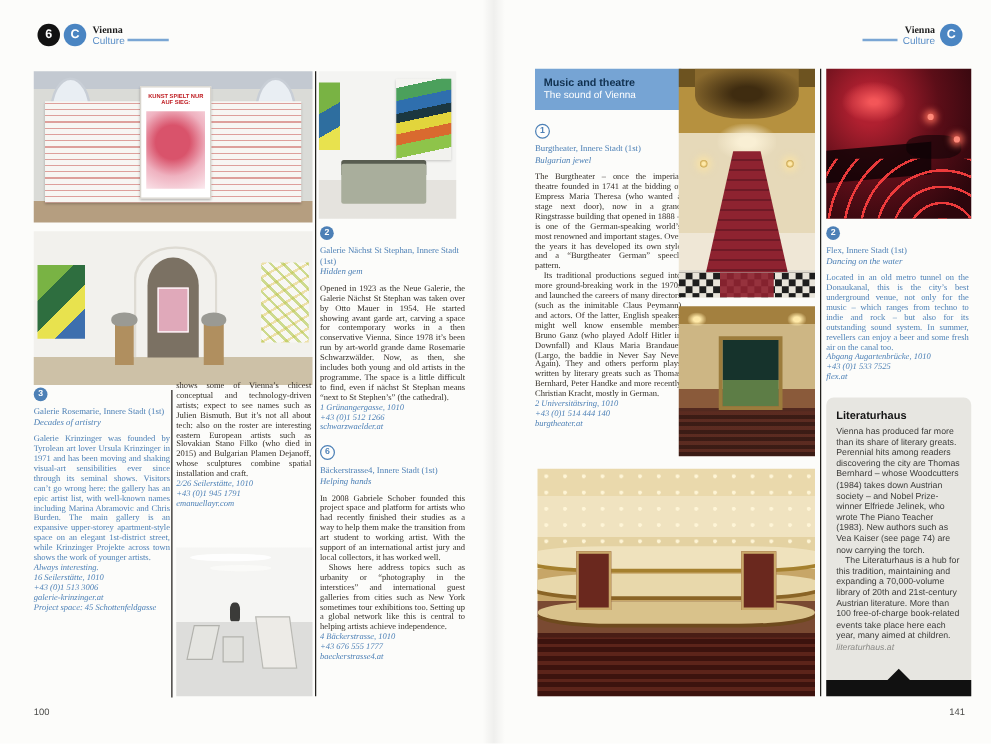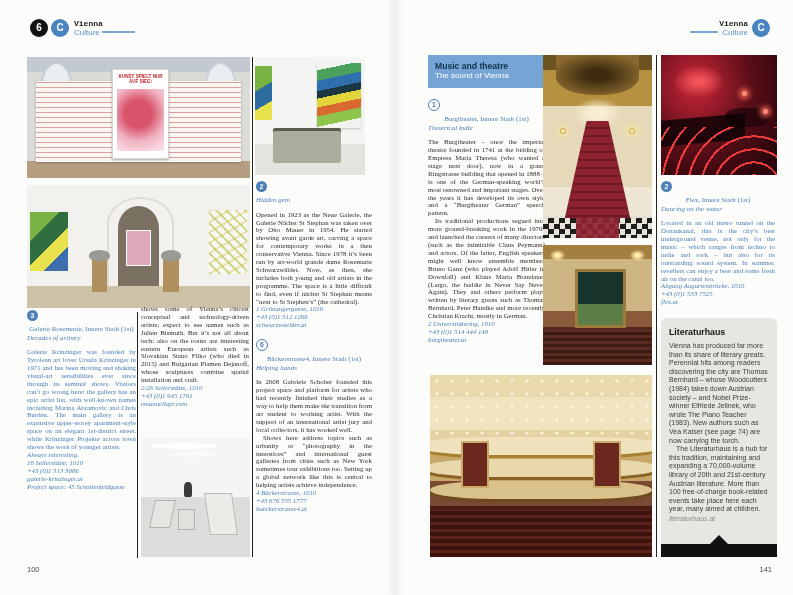--- a/index.html
+++ b/index.html
@@ -4,30 +4,30 @@
 <style>
   html,body{margin:0;padding:0;background:#ffffff;}
   #spread{position:relative;width:793px;height:595px;background:#fcfcfa;overflow:hidden;
           font-family:"Liberation Serif", serif;color:#332d26;}
   .abs{position:absolute;}
   
   .badge-circle{width:18px;height:18px;border-radius:50%;text-align:center;line-height:18px;
       font-family:"Liberation Sans",sans-serif;font-weight:bold;font-size:10px;}
   .badge-black{background:#121212;color:#fff;}
   .badge-blue{background:#4a85c2;color:#fff;}
-  .hdr-title{font-family:Liberation Mono, monospace;font-size:8px;font-weight:bold;color:#1c1c1c;line-height:9px;}
+  .hdr-title{font-family:Liberation Serif, serif;font-size:8px;font-weight:bold;color:#1c1c1c;line-height:9px;}
   .hdr-sub{font-family:Liberation Sans, sans-serif;font-size:8px;color:#5b8fc7;line-height:9px;}
   .hdr-line{height:2px;background:#7aa6d4;}
   
   .col{position:absolute;}
   .num-badge{width:11px;height:11px;border-radius:50%;text-align:center;line-height:11px;
       font-family:"Liberation Sans",sans-serif;font-size:7px;font-weight:bold;margin-bottom:4px;}
   .num-solid{background:#4d80b6;color:#fff;}
   .num-outline{background:#fdfdfc;color:#4d80b6;border:1px solid #4d80b6;line-height:10px;width:10px;height:10px;}
-  .venue-name{font-size:7px;line-height:8.6px;color:#4d80b6;text-align:center;}
+  .venue-name{font-size:7px;line-height:8.6px;color:#4d80b6;}
   .tagline{font-size:7px;line-height:8.6px;color:#4d80b6;font-style:italic;margin-bottom:6px;}
   .body-text{font-size:6.8px;line-height:7.9px;text-align:justify;color:#332d26;}
   .body-blue{color:#4d80b6;}
   .indent{text-indent:7px;}
   .closing{font-size:6.8px;line-height:7.9px;font-style:italic;color:#4d80b6;}
   .addr{font-size:6.8px;line-height:7.9px;font-style:italic;color:#4d80b6;}
   .entry-gap{margin-top:10px;}
   
   .section-box{background:#76a4d4;padding:6px 7px 7px 7px;margin-bottom:11px;}
   .section-title{font-family:"Liberation Sans",sans-serif;font-weight:bold;font-size:8.6px;color:#10304f;line-height:10px;}
@@ -214,20 +214,21 @@
 
   <div class="col" style="left:141px;top:305px;width:108px;">
     <div class="body-text">shows some of Vienna’s chicest conceptual and technology-driven artists; expect to see names such as Julien Bismuth. But it’s not all about tech: also on the roster are interesting eastern European artists such as Slovakian Stano Filko (who died in 2015) and Bulgarian Plamen Dejanoff, whose sculptures combine spatial installation and craft.</div>
     <div class="addr">2/26 Seilerstätte, 1010</div>
     <div class="addr">+43 (0)1 945 1791</div>
     <div class="addr">emanuellayr.com</div>
   </div>
 
   <div class="col" style="left:256px;top:181px;width:116px;">
     <div class="num-badge num-solid">2</div>
+    <div class="venue-name">Galerie Nächst St Stephan, Innere Stadt (1st)</div>
     <div class="tagline">Hidden gem</div>
     <div class="body-text">Opened in 1923 as the Neue Galerie, the Galerie Nächst St Stephan was taken over by Otto Mauer in 1954. He started showing avant garde art, carving a space for contemporary works in a then conservative Vienna. Since 1978 it’s been run by art-world grande dame Rosemarie Schwarzwälder. Now, as then, she includes both young and old artists in the programme. The space is a little difficult to find, even if nächst St Stephan means “next to St Stephen’s” (the cathedral).</div>
     <div class="addr">1 Grünangergasse, 1010</div>
     <div class="addr">+43 (0)1 512 1266</div>
     <div class="addr">schwarzwaelder.at</div>
     <div class="entry-gap">
       <div class="num-badge num-outline">6</div>
       <div class="venue-name">Bäckerstrasse4, Innere Stadt (1st)</div>
       <div class="tagline">Helping hands</div>
       <div class="body-text">In 2008 Gabriele Schober founded this project space and platform for artists who had recently finished their studies as a way to help them make the transition from art student to working artist. With the support of an international artist jury and local collectors, it has worked well.</div>
@@ -238,21 +239,21 @@
     </div>
   </div>
 
   <div class="col" style="left:428px;top:55px;width:117px;">
     <div class="section-box">
       <div class="section-title">Music and theatre</div>
       <div class="section-sub">The sound of Vienna</div>
     </div>
     <div class="num-badge num-outline">1</div>
     <div class="venue-name">Burgtheater, Innere Stadt (1st)</div>
-    <div class="tagline">Theatrical indie</div>
+    <div class="tagline">Bulgarian jewel</div>
     <div class="body-text">The Burgtheater – once the imperial theatre founded in 1741 at the bidding of Empress Maria Theresa (who wanted a stage next door), now in a grand Ringstrasse building that opened in 1888 – is one of the German-speaking world’s most renowned and important stages. Over the years it has developed its own style and a “Burgtheater German” speech pattern.</div>
     <div class="body-text indent">Its traditional productions segued into more ground-breaking work in the 1970s and launched the careers of many directors (such as the inimitable Claus Peymann) and actors. Of the latter, English speakers might well know ensemble members Bruno Ganz (who played Adolf Hitler in Downfall) and Klaus Maria Brandauer (Largo, the baddie in Never Say Never Again). They and others perform plays written by literary greats such as Thomas Bernhard, Peter Handke and more recently Christian Kracht, mostly in German.</div>
     <div class="addr">2 Universitätsring, 1010</div>
     <div class="addr">+43 (0)1 514 444 140</div>
     <div class="addr">burgtheater.at</div>
   </div>
 
   <div class="photo p5" style="left:543px;top:55px;width:109px;height:183px;">
     <div class="ph-el ceiling"></div>
     <div class="ph-el glow"></div>

